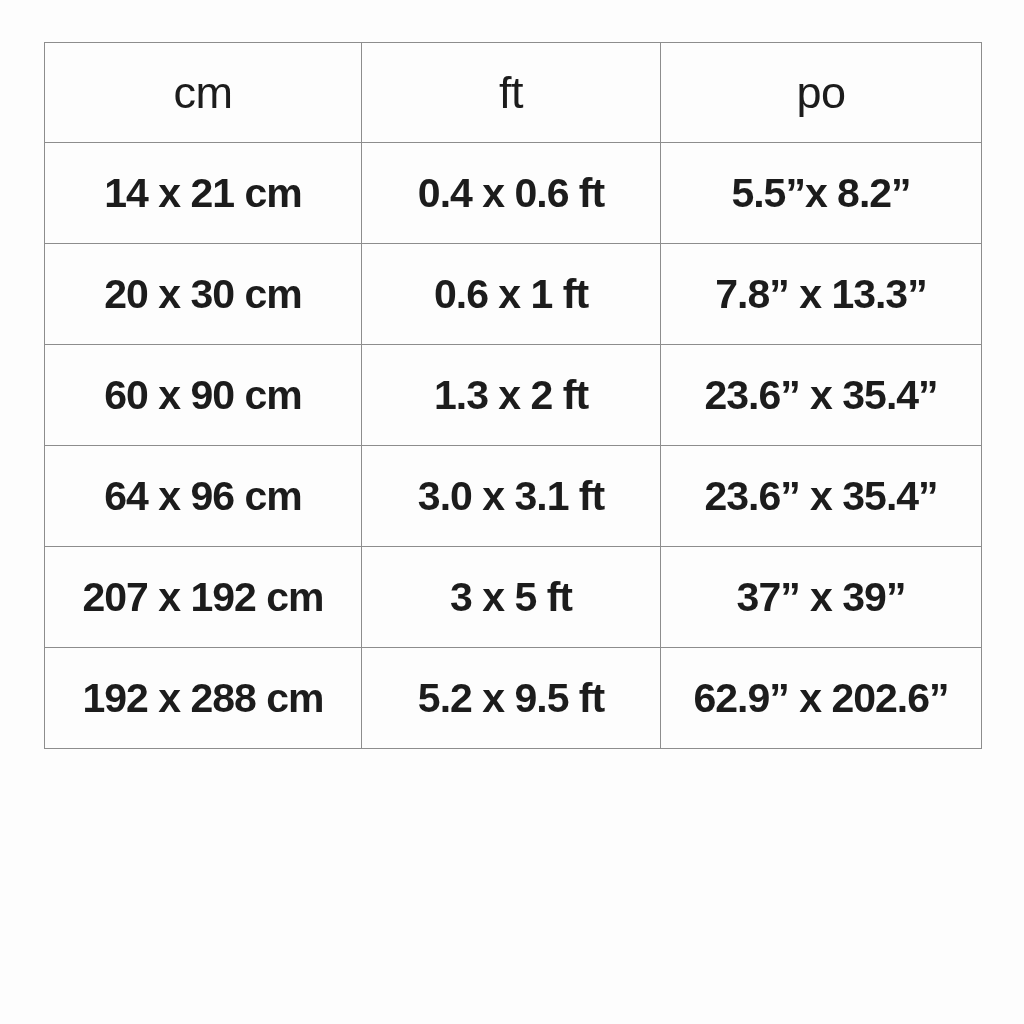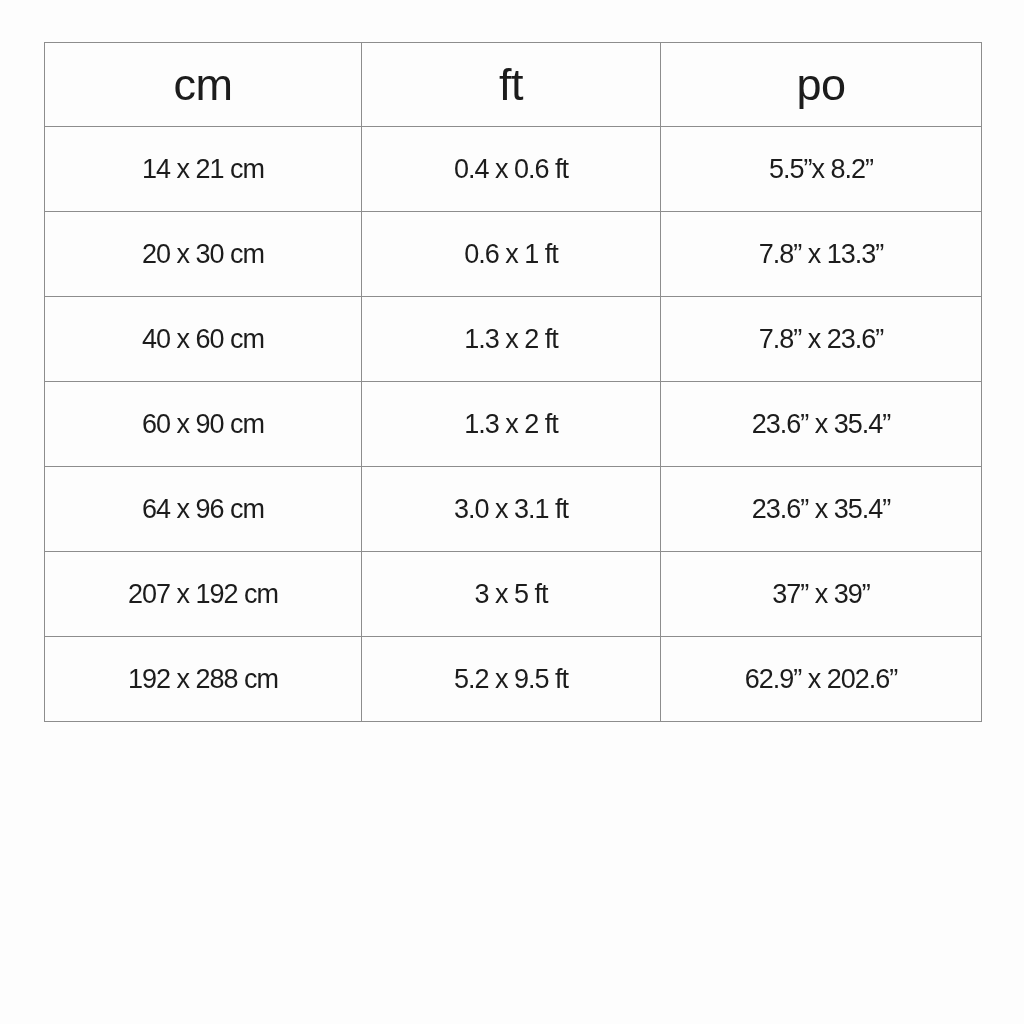--- a/index.html
+++ b/index.html
@@ -27,32 +27,32 @@
   .size-table col.c1 { width: 317px; }
   .size-table col.c2 { width: 299px; }
   .size-table col.c3 { width: 321px; }
   .size-table th,
   .size-table td {
     border: 1px solid #8d8d8d;
     text-align: center;
     vertical-align: middle;
     white-space: nowrap;
     overflow: visible;
-    padding: 0;
+    padding: 8px;
   }
   .size-table th {
     height: 83px;
     font-size: 45px;
     font-weight: 500;
     letter-spacing: -0.5px;
   }
   .size-table td {
     height: 84px;
-    font-size: 27px;
-    font-weight: 400;
+    font-size: 41px;
+    font-weight: 700;
     letter-spacing: -1px;
   }
 </style>
 </head>
 <body>
 
 <div class="page">
   <table class="size-table">
     <colgroup>
       <col class="c1">
@@ -71,25 +71,20 @@
         <td>14 x 21 cm</td>
         <td>0.4 x 0.6 ft</td>
         <td>5.5”x 8.2”</td>
       </tr>
       <tr>
         <td>20 x 30 cm</td>
         <td>0.6 x 1 ft</td>
         <td>7.8” x 13.3”</td>
       </tr>
       <tr>
-        <td>40 x 60 cm</td>
-        <td>1.3 x 2 ft</td>
-        <td>7.8” x 23.6”</td>
-      </tr>
-      <tr>
         <td>60 x 90 cm</td>
         <td>1.3 x 2 ft</td>
         <td>23.6” x 35.4”</td>
       </tr>
       <tr>
         <td>64 x 96 cm</td>
         <td>3.0 x 3.1 ft</td>
         <td>23.6” x 35.4”</td>
       </tr>
       <tr>

